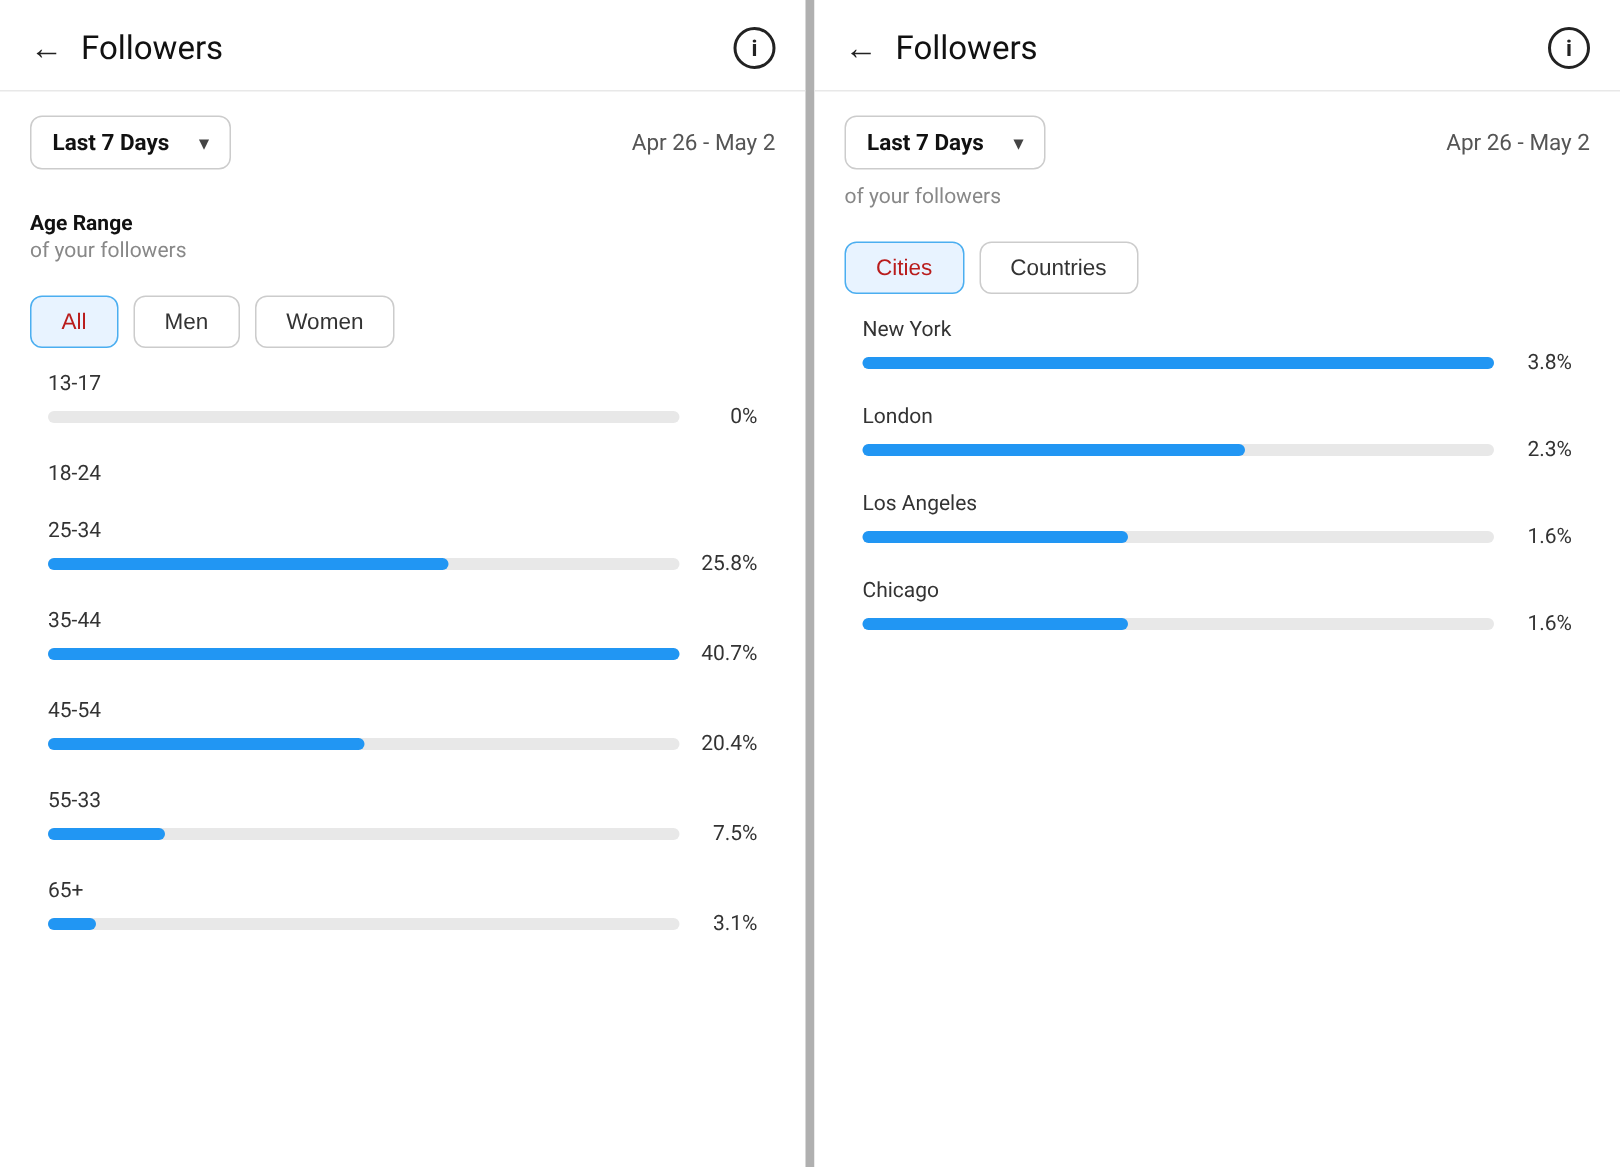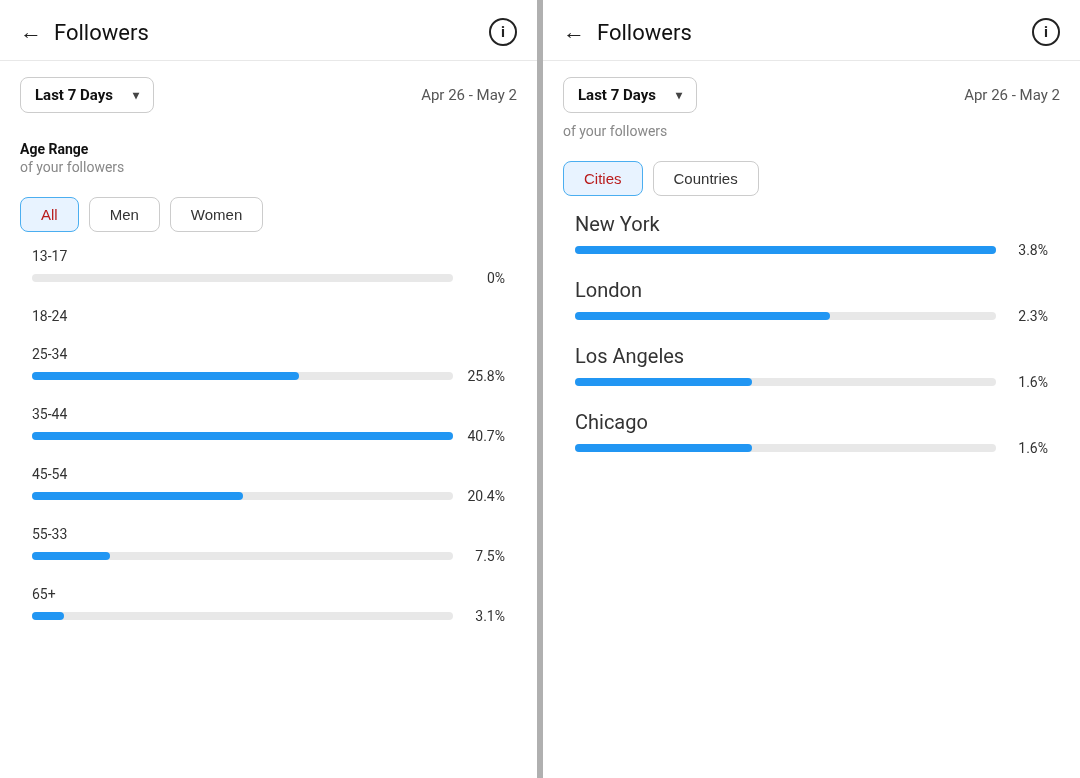--- a/index.html
+++ b/index.html
@@ -148,21 +148,21 @@
     .bar-pct {
       font-size: 14px;
       color: #333;
       min-width: 42px;
       text-align: right;
     }
     .location-row {
       margin-bottom: 20px;
     }
     .location-name {
-      font-size: 20px;
+      font-size: 14px;
       color: #333;
       margin-bottom: 6px;
     }
   </style>
 </head>
 <body>
 
 <div class="panel panel-left">
   <div class="header">
     <span class="back-icon">←</span>

